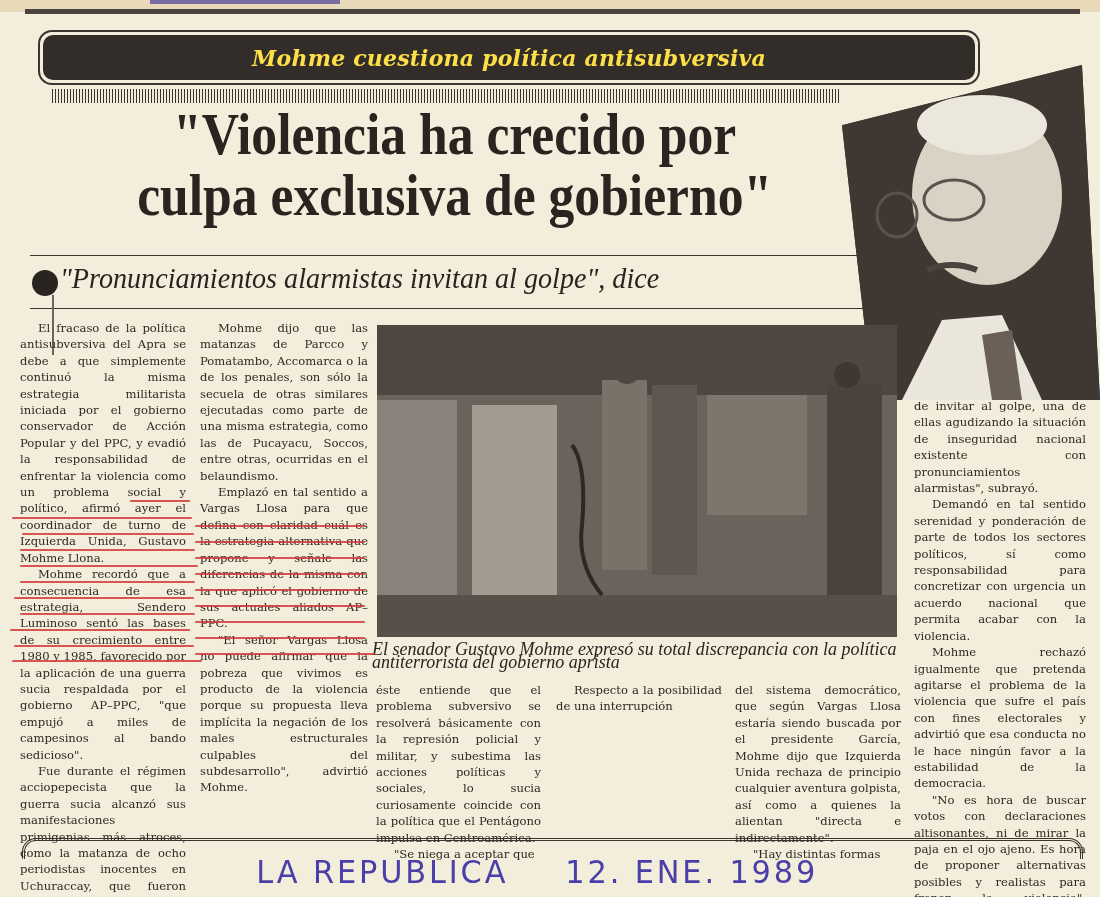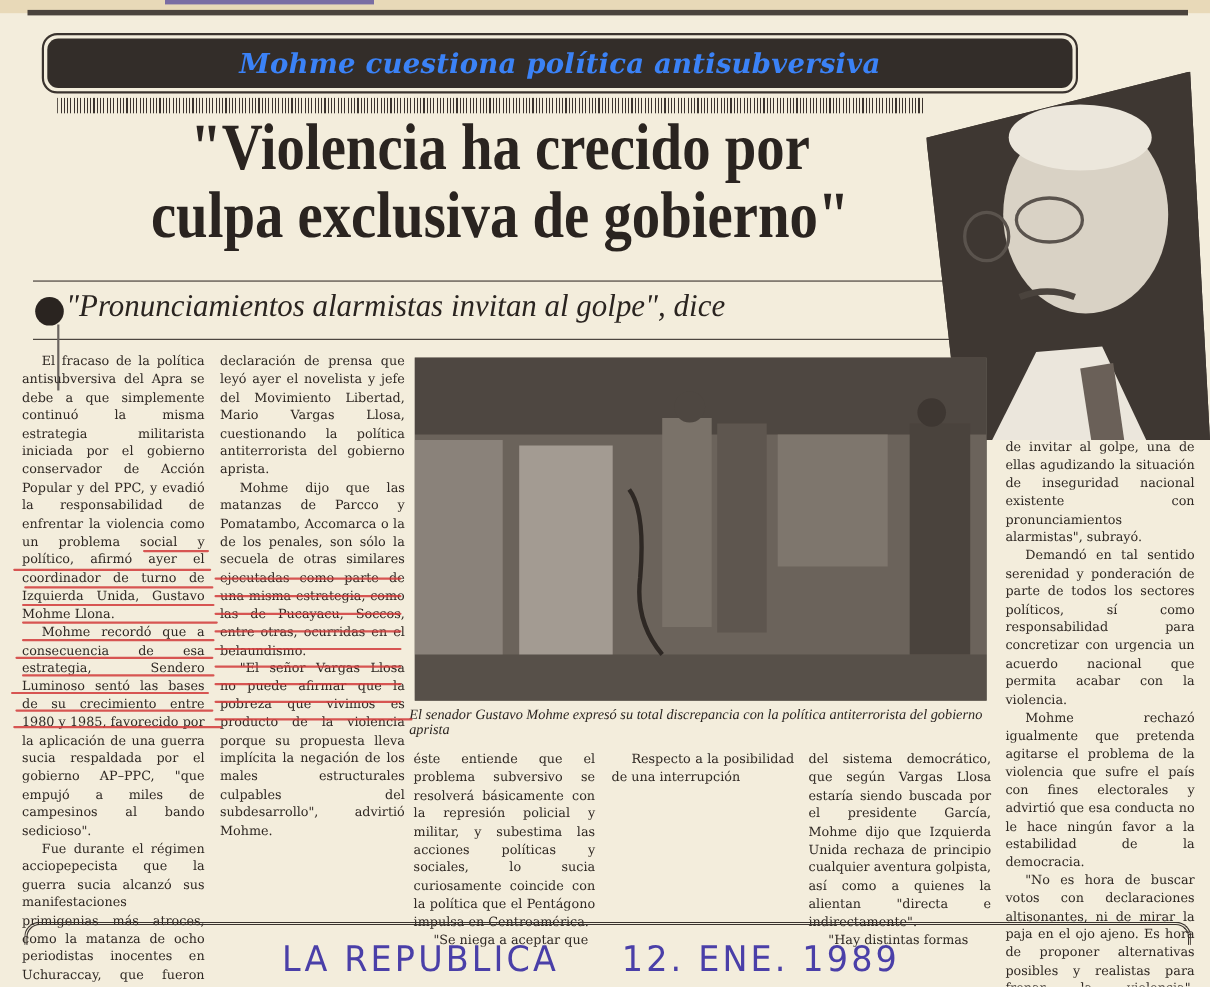--- a/index.html
+++ b/index.html
@@ -2,32 +2,32 @@
 <html><head>
 <meta charset="utf-8">
 <style>
   html,body{margin:0;padding:0;}
   body{width:1100px;height:897px;position:relative;overflow:hidden;background:#f3eddc;font-family:"DejaVu Serif",serif;color:#2a2420;}
   .topstrip{position:absolute;left:0;top:0;width:1100px;height:12px;background:#e8d9b8;}
   .topstrip-dark{position:absolute;left:25px;top:9px;width:1055px;height:5px;background:#4a433d;}
   .topstrip-blue{position:absolute;left:150px;top:0;width:190px;height:4px;background:#4b3f9a;opacity:.7;}
   .banner{position:absolute;left:38px;top:30px;width:942px;height:55px;border:2px solid #3a332e;border-radius:14px;padding:3px;box-sizing:border-box;background:#f3eddc;}
   .banner-inner{width:100%;height:100%;border-radius:10px;background:#332d29;display:flex;align-items:center;justify-content:center;}
-  .kicker{font-family:"DejaVu Serif",serif;font-style:italic;font-weight:bold;color:#3b82f6;font-size:25px;letter-spacing:.2px;}
+  .kicker{font-family:"DejaVu Serif",serif;font-style:italic;font-weight:bold;color:#fde047;font-size:22px;letter-spacing:.2px;}
   .hatch{position:absolute;left:52px;top:89px;width:788px;height:14px;background:repeating-linear-gradient(90deg,#3a332e 0 1px,#f3eddc 1px 3px);}
   .headline{position:absolute;left:44px;top:104px;width:820px;font-family:"Liberation Serif",serif;font-weight:bold;font-size:60px;line-height:61px;color:#2a2420;text-align:center;transform:scaleX(.86);transform-origin:left top;width:955px;}
   .rule{position:absolute;height:1px;background:#3a332e;}
   .bullet{position:absolute;left:32px;top:270px;width:26px;height:26px;border-radius:50%;background:#2a2420;}
   .deck{position:absolute;left:60px;top:262px;font-family:"Liberation Serif",serif;font-style:italic;font-size:29px;color:#2a2420;white-space:nowrap;transform:scaleX(.97);transform-origin:left top;}
   .pencil{position:absolute;left:52px;top:295px;width:2px;height:60px;background:#6a6460;}
   .portrait{position:absolute;left:842px;top:65px;width:258px;height:335px;background:#3e3732;clip-path:polygon(0 18%,93% 0,100% 100%,12% 100%);}
   .portrait svg{width:100%;height:100%;display:block;}
   .photo{position:absolute;left:377px;top:325px;width:520px;height:312px;background:#5b534c;overflow:hidden;}
   .photo svg{width:100%;height:100%;display:block;}
-  .caption{position:absolute;left:372px;top:643px;width:535px;font-family:"Liberation Serif",serif;font-style:italic;font-size:13px;line-height:13px;color:#2a2420;}
+  .caption{position:absolute;left:372px;top:643px;width:535px;font-family:"Liberation Serif",serif;font-style:italic;font-size:18px;line-height:13px;color:#2a2420;}
   .col{position:absolute;font-family:"DejaVu Serif",serif;font-size:11.6px;line-height:16.4px;color:#2f2823;text-align:justify;hyphens:manual;}
   .col p{margin:0;text-indent:18px;}
   .col p.noindent{text-indent:0;}
   .redline{position:absolute;height:1.5px;background:#d13a3a;opacity:.85;border-radius:1px;}
   .frame{position:absolute;left:22px;top:838px;width:1055px;height:18px;border:3px double #3a332e;border-bottom:none;border-radius:14px 14px 0 0;}
   .stamp{position:absolute;left:240px;top:853px;font-family:"DejaVu Sans",sans-serif;font-size:32px;color:#4a3fa8;letter-spacing:3px;white-space:nowrap;transform:scaleX(.95);}
   .stamp span{margin-right:60px;}
 </style>
 </head>
 <body>
@@ -87,22 +87,22 @@
 <div class="caption">El senador Gustavo Mohme expresó su total discrepancia con la política antiterrorista del gobierno aprista</div>
 
 <div class="col" style="left:20px;top:320px;width:166px;">
   <p>El fracaso de la política antisubversiva del Apra se debe a que simplemente continuó la misma estrategia militarista iniciada por el gobierno conservador de Acción Popular y del PPC, y evadió la responsabilidad de enfrentar la violencia como un problema social y político, afirmó ayer el coordinador de turno de Izquierda Unida, Gustavo Mohme Llona.</p>
   <p>Mohme recordó que a consecuencia de esa estrategia, Sendero Luminoso sentó las bases de su crecimiento entre 1980 y 1985, favorecido por la aplicación de una guerra sucia respaldada por el gobierno AP–PPC, "que empujó a miles de campesinos al bando sedicioso".</p>
   <p>Fue durante el régimen acciopepecista que la guerra sucia alcanzó sus manifestaciones primigenias más atroces, como la matanza de ocho periodistas inocentes en Uchuraccay, que fueron cubiertas bajo un manto de impunidad", recordó el legislador.</p>
 
 </div>
 
 <div class="col" style="left:200px;top:320px;width:168px;">
-  <p class="noindent">declaración de prensa que leyó ayer el novelista y jefe del Movimiento Libertad, Mario Vargas Llosa, cuestionando la política antiterrorista del gobierno aprista.</p>
   <p>Mohme dijo que las matanzas de Parcco y Pomatambo, Accomarca o la de los penales, son sólo la secuela de otras similares ejecutadas como parte de una misma estrategia, como las de Pucayacu, Soccos, entre otras, ocurridas en el belaundismo.</p>
+  <p>Emplazó en tal sentido a Vargas Llosa para que defina con claridad cuál es la estrategia alternativa que propone y señale las diferencias de la misma con la que aplicó el gobierno de sus actuales aliados AP–PPC.</p>
   <p>"El señor Vargas Llosa no puede afirmar que la pobreza que vivimos es producto de la violencia porque su propuesta lleva implícita la negación de los males estructurales culpables del subdesarrollo", advirtió Mohme.</p>
 
 </div>
 
 <div class="col" style="left:376px;top:682px;width:165px;">
   <p class="noindent">éste entiende que el problema subversivo se resolverá básicamente con la represión policial y militar, y subestima las acciones políticas y sociales, lo sucia curiosamente coincide con la política que el Pentágono impulsa en Centroamérica.</p>
   <p>"Se niega a aceptar que</p>
 </div>
 
 <div class="col" style="left:556px;top:682px;width:166px;">

